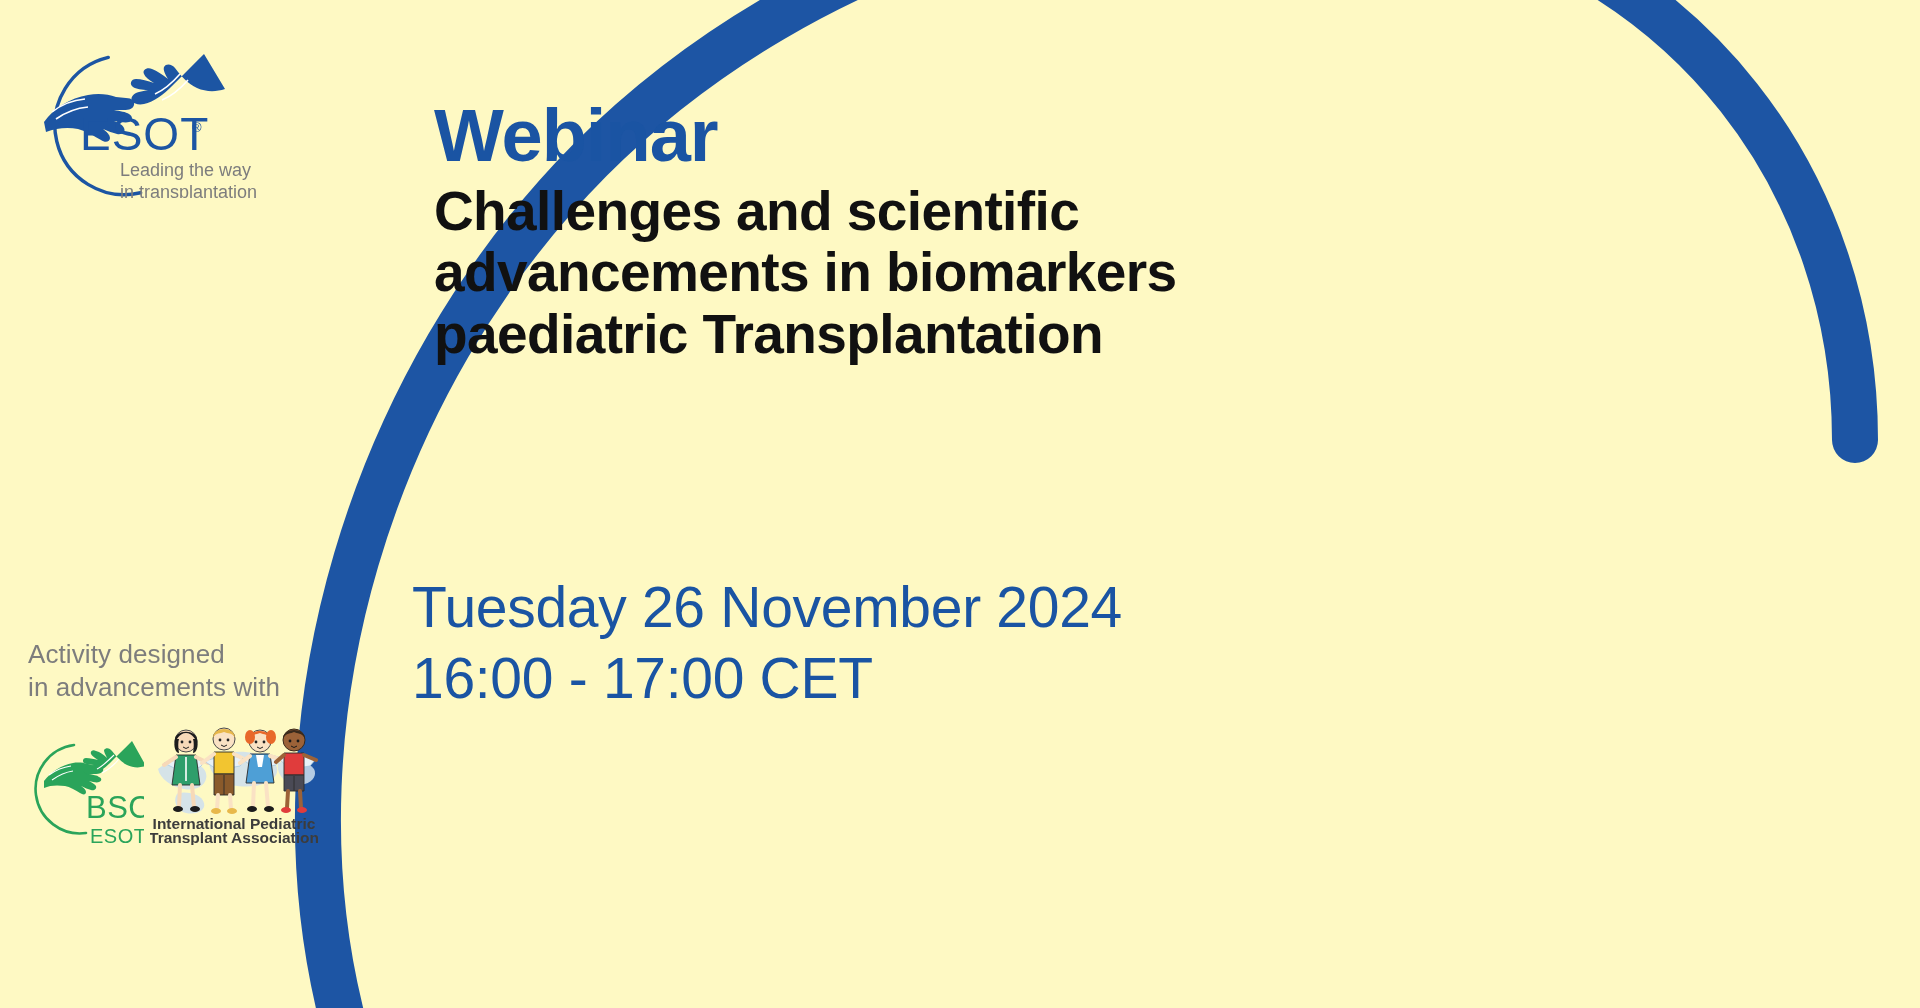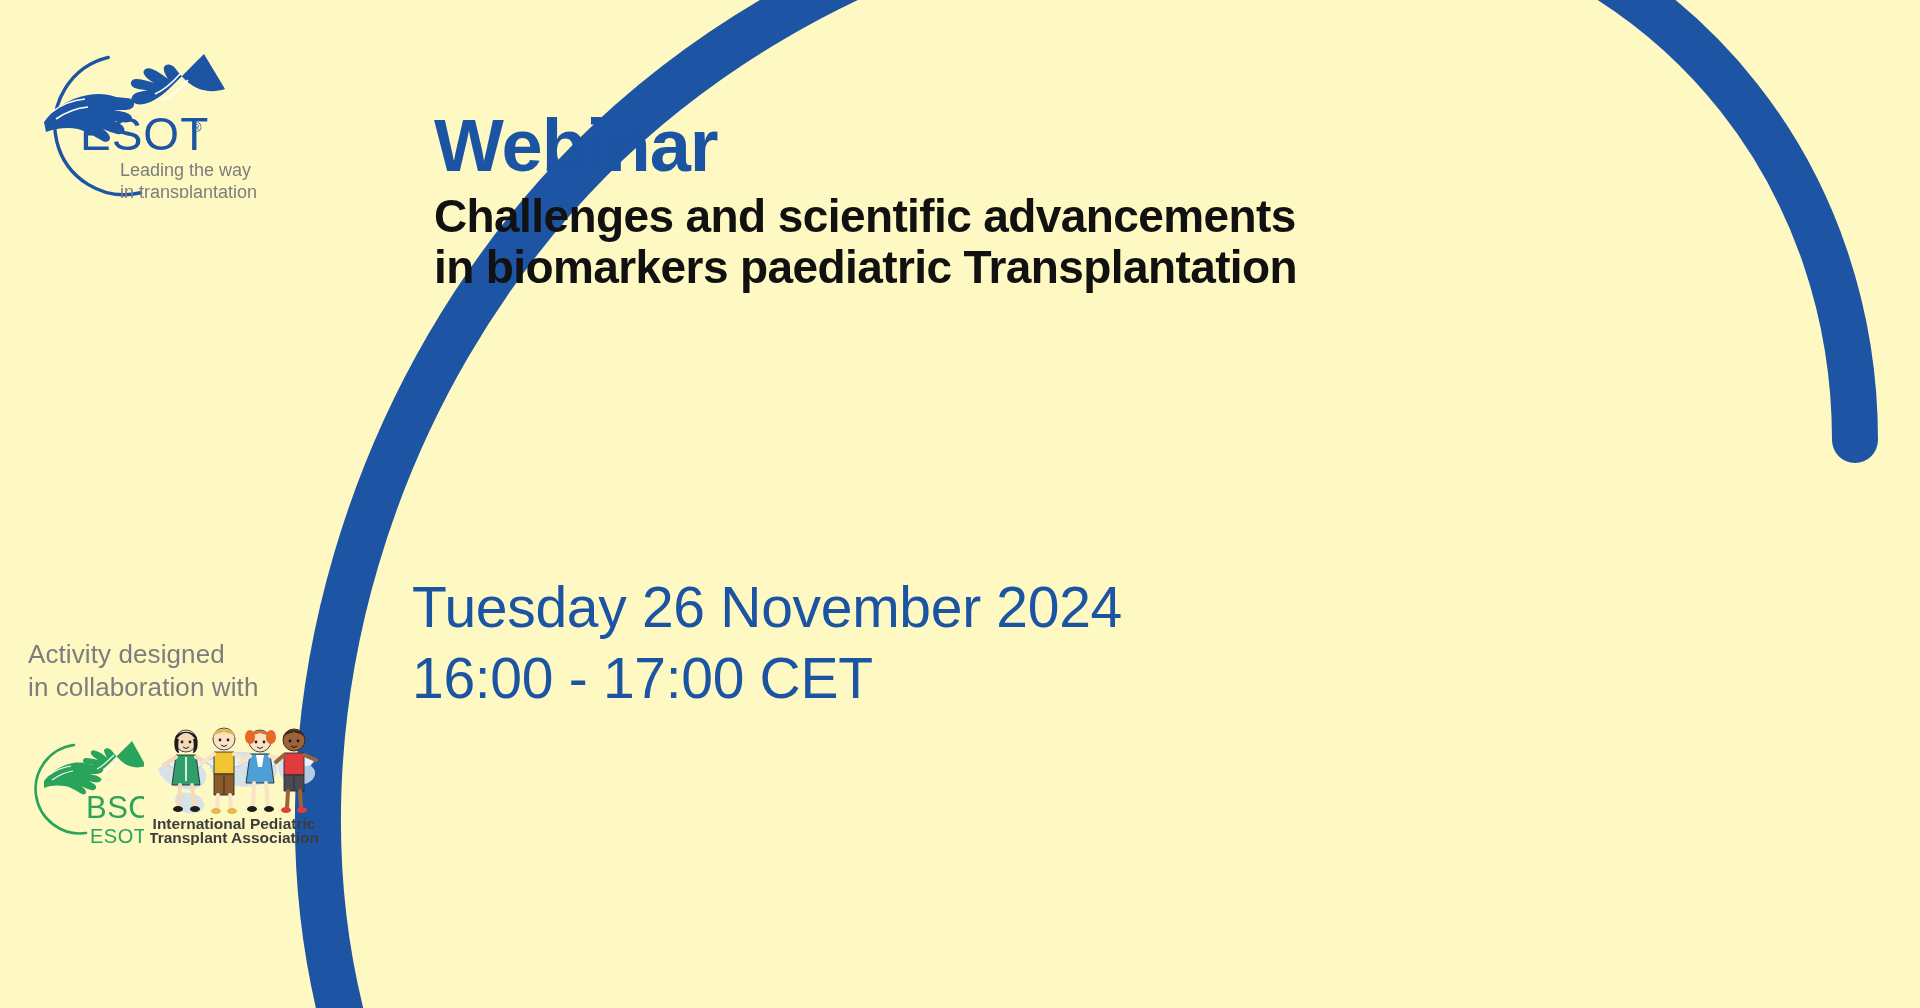--- a/index.html
+++ b/index.html
@@ -27,35 +27,35 @@
   #esot-logo {
     position:absolute;
     left:22px; top:26px;
     width:252px; height:172px;
   }
   #esot-logo .esot-mark { position:absolute; left:0; top:0; width:252px; height:172px; }
 
   
   #main-text {
     position:absolute;
-    left:434px; top:111px;
+    left:434px; top:101px;
     width:1000px;
   }
   #webinar-label {
     color:#1a54a3;
     font-size:74px;
     font-weight:bold;
     line-height:0.94;
     letter-spacing:-1px;
     white-space:nowrap;
   }
   #session-title {
     margin-top:10px;
     color:#111111;
-    font-size:46px;
+    font-size:55px;
     font-weight:bold;
     line-height:1.12;
     letter-spacing:-0.6px;
     max-width:900px;
   }
   #datetime-block {
     position:absolute;
     left:412px; top:572px;
     color:#1a54a3;
     font-size:57px;
@@ -165,21 +165,21 @@
   </div>
 
   <div id="datetime-block">
     <div>Tuesday 26 November 2024</div>
     <div>16:00 - 17:00 CET</div>
   </div>
 
   <div id="collab-block">
     <div id="collab-caption">
       <div>Activity designed</div>
-      <div>in collaboration with</div>
+      <div>in advancements with</div>
     </div>
 
     <div id="partner-logos">
 
       <svg id="bsc-logo" viewBox="0 0 116 132" xmlns="http://www.w3.org/2000/svg">
         <path d="M 52 108
                  A 44 44 0 1 1 40 20" fill="none" stroke="#2aa45a" stroke-width="2.6" stroke-linecap="round" transform="translate(6,6)"></path>
         <g fill="#2aa45a">
           <path d="M 16 62
                    C 23 53, 33 46, 45 44

